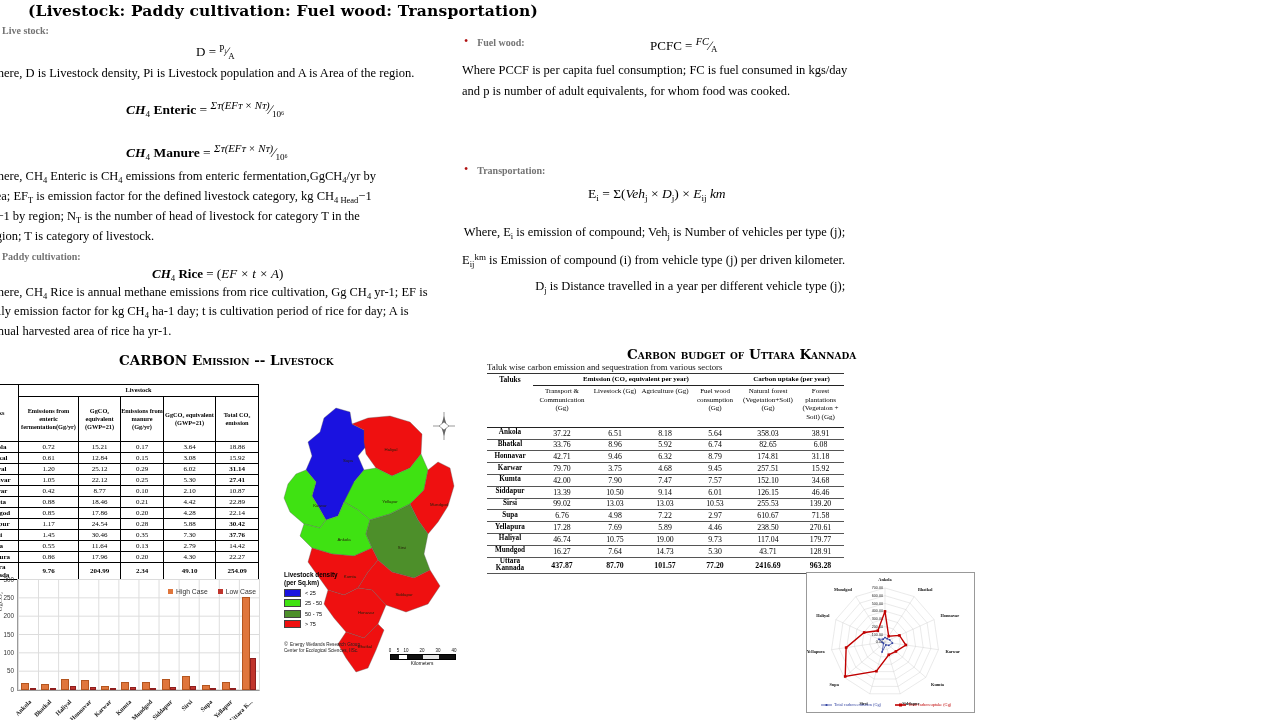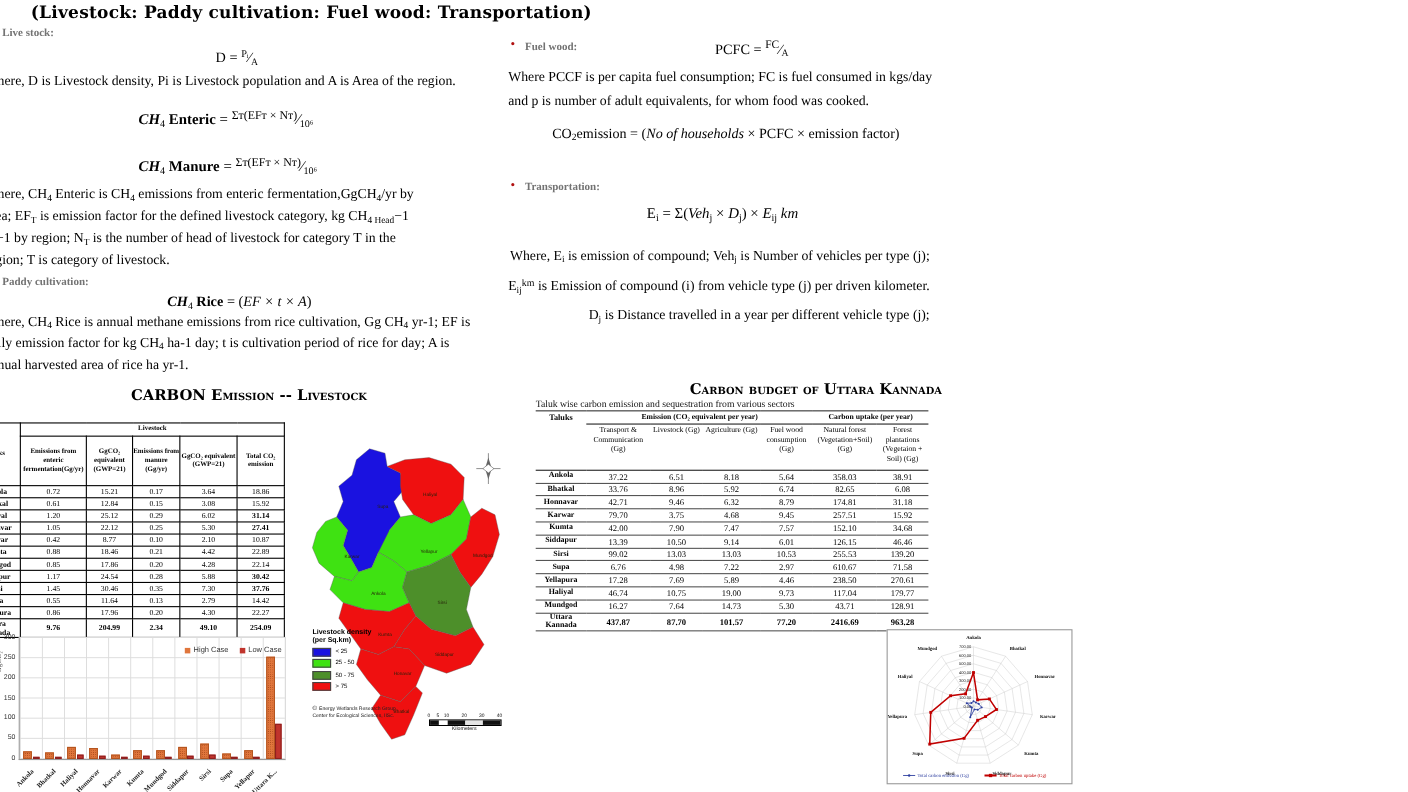--- a/index.html
+++ b/index.html
@@ -8,21 +8,21 @@
   .abs{position:absolute;}
   .main-title{font-family:"DejaVu Serif",serif;font-weight:bold;font-size:15.5px;letter-spacing:.2px;}
   .h-red{color:#737373;font-weight:bold;font-size:10px;white-space:nowrap;}
   .bullet{color:#b01010;font-size:12px;margin-right:9px;vertical-align:1px;}
   .para{font-size:12.5px;white-space:nowrap;}
   .pline{white-space:nowrap;}
   .formula{font-size:13px;white-space:nowrap;}
   .formula-big{font-size:13.5px;white-space:nowrap;}
   .fr-sub{font-size:68%;vertical-align:-0.3em;}
   .fr-sup{font-size:72%;vertical-align:0.45em;}
-  .fr-supi{font-size:80%;vertical-align:0.45em;}
+  .fr-supi{font-size:80%;vertical-align:0.45em;font-style:italic;}
   .fr-i{font-style:italic;}
   .fr-b{font-weight:bold;}
   .fr-bi{font-weight:bold;font-style:italic;}
   .sec-title{font-family:"DejaVu Serif",serif;font-weight:bold;font-size:13.5px;font-variant:small-caps;white-space:nowrap;}
   .subtitle{font-size:8.8px;white-space:nowrap;color:#111;}
 
   
   #ls-table{position:absolute;left:-28px;top:384px;border-collapse:collapse;table-layout:fixed;width:286px;background:#fff;}
   #ls-table th,#ls-table td{border:1px solid #000;text-align:center;vertical-align:middle;padding:0;overflow:hidden;}
   #ls-table th{font-weight:bold;font-size:6.3px;line-height:1.3;}
@@ -103,21 +103,20 @@
   </div>
 
   <div class="abs" style="left:464px;top:17px;margin-top:15px;">
     <span class="bullet">•</span><span class="h-red">Fuel wood:</span>
   </div>
   <div class="abs formula" style="left:650px;top:36px;"><span>PCFC = </span><span class="fr-supi">FC</span><span>∕</span><span class="fr-sub">A</span></div>
   <div class="abs para" style="left:462px;top:60px;line-height:20.5px;">
     <div class="pline">Where PCCF is per capita fuel consumption; FC is fuel consumed in kgs/day</div>
     <div class="pline">and p is number of adult equivalents, for whom food was cooked.</div>
   </div>
-  <div class="abs formula" style="left:502px;top:114px;font-size:12.8px;"><span>CO</span><span class="fr-sub">2</span><span>emission = (</span><span class="fr-i">No of households </span><span> × PCFC × emission factor)</span></div>
 
   <div class="abs" style="left:464px;top:160px;">
     <span class="bullet">•</span><span class="h-red">Transportation:</span>
   </div>
   <div class="abs formula-big" style="left:588px;top:186px;"><span>E</span><span class="fr-sub">i</span><span> = Σ(</span><span class="fr-i">Veh</span><span class="fr-sub">j</span><span> × </span><span class="fr-i">D</span><span class="fr-sub">j</span><span>) × </span><span class="fr-i">E</span><span class="fr-sub">ij</span><span>  </span><span class="fr-i">km</span></div>
   <div class="abs para" style="left:462px;top:222px;line-height:21.8px;text-align:right;">
     <div class="pline"><span>Where, E</span><span class="fr-sub">i</span><span> is emission of compound; Veh</span><span class="fr-sub">j</span><span> is Number of vehicles per type (j);</span></div>
     <div class="pline"><span>E</span><span class="fr-sub">ij</span><span class="fr-sup">km</span><span> is Emission of compound (i) from vehicle type (j) per driven kilometer.</span></div>
     <div class="pline"><span>D</span><span class="fr-sub">j</span><span> is Distance travelled in a year per different vehicle type (j);</span></div>
   </div>

